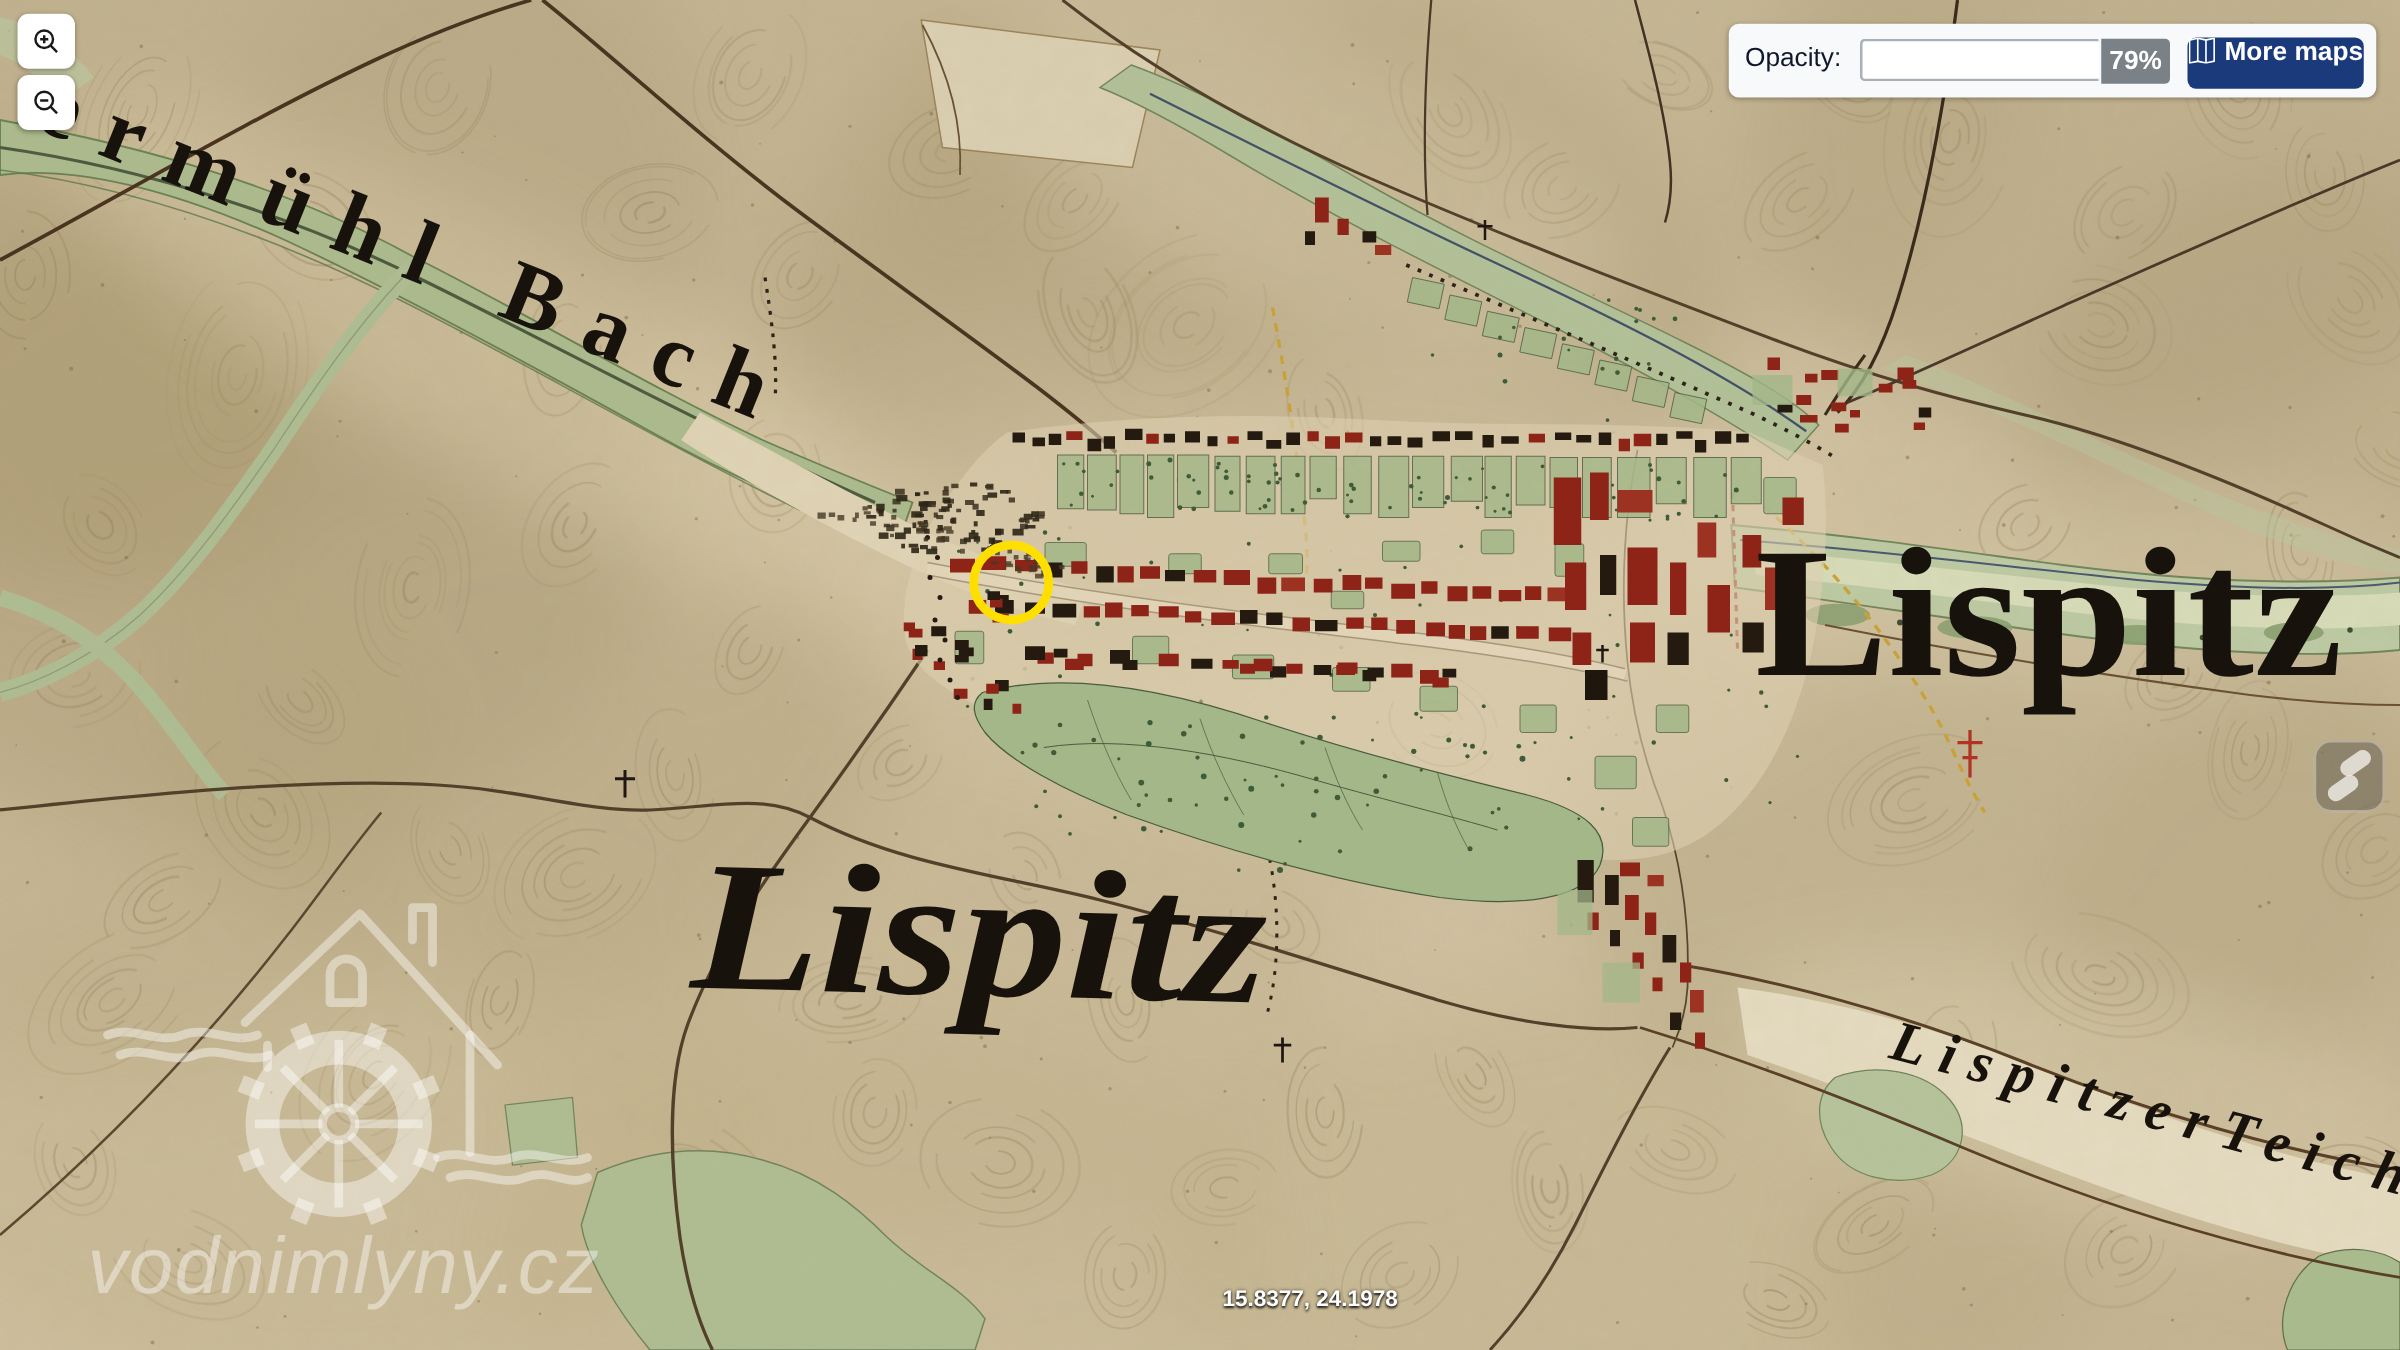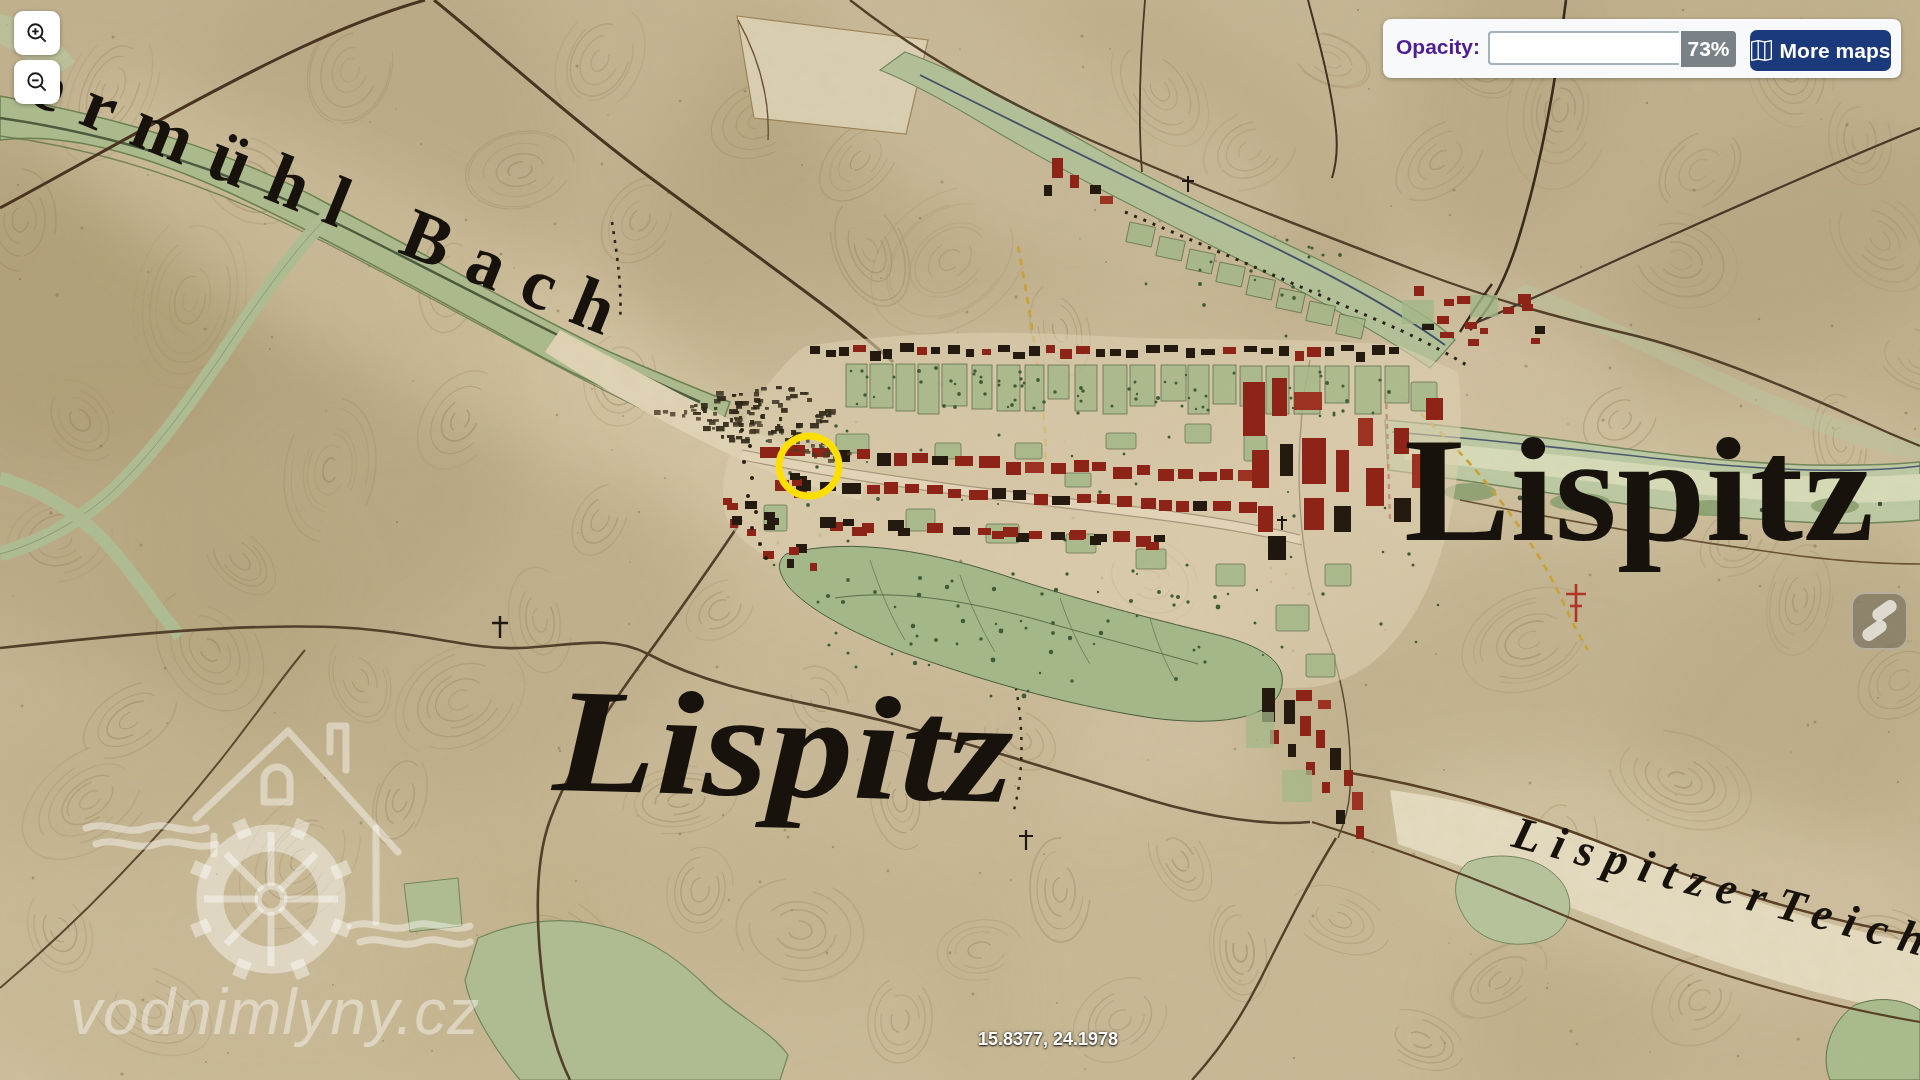--- a/index.html
+++ b/index.html
@@ -1,23 +1,23 @@
 <!DOCTYPE html>
 <html><head>
 <meta charset="utf-8">
 <style>
 html,body{margin:0;padding:0;width:1920px;height:1080px;overflow:hidden;background:#d0c1a1;font-family:"Liberation Sans",sans-serif;}
 #stage{position:relative;width:1920px;height:1080px;}
 #mapsvg{position:absolute;left:0;top:0;}
 .zbtn{position:absolute;left:14px;width:46px;height:44px;background:#fff;border-radius:9px;box-shadow:0 1px 4px rgba(0,0,0,0.35);display:flex;align-items:center;justify-content:center;}
 #panel{position:absolute;left:1383px;top:19px;width:518px;height:59px;background:#f8f9fa;border-radius:8px;box-shadow:0 1px 4px rgba(0,0,0,0.3);}
-#oplabel{position:absolute;left:13px;top:16px;font-size:21px;font-weight:700;color:#4c1d95;white-space:nowrap;}
+#oplabel{position:absolute;left:13px;top:16px;font-size:21px;font-weight:400;color:#0f172a;white-space:nowrap;}
 #opinput{position:absolute;left:105px;top:12px;width:189px;height:30px;background:#fff;border:2px solid #a8b0b8;border-right:none;border-radius:4px 0 0 4px;}
 #opsuffix{position:absolute;left:298px;top:12px;width:55px;height:36px;background:#7a8288;border-radius:0 4px 4px 0;color:#fff;font-size:21px;font-weight:700;display:flex;align-items:center;justify-content:center;}
-#morebtn{position:absolute;left:367px;top:11px;width:141px;height:41px;background:#1a3a7c;border-radius:7px;color:#fff;font-size:21px;font-weight:700;display:flex;align-items:center;justify-content:center;white-space:nowrap;}
+#morebtn{position:absolute;left:367px;top:11px;width:141px;height:41px;background:#1a3a7c;border-radius:7px;color:#fff;font-size:21px;font-weight:700;display:flex;justify-content:center;white-space:nowrap;}
 #morebtn svg{margin-right:8px;flex:none;}
 #coords{position:absolute;left:978px;top:1029px;font-size:18px;font-weight:700;color:#fff;text-shadow:0 1px 2px rgba(0,0,0,0.85),0 0 3px rgba(0,0,0,0.6);white-space:nowrap;}
 #sbadge{position:absolute;left:1851px;top:592px;width:57px;height:58px;background:rgba(104,96,84,0.55);border:2px solid rgba(225,218,204,0.5);border-radius:14px;box-sizing:border-box;}
 </style>
 </head>
 <body>
 <div id="stage">
 
 <svg id="mapsvg" width="1920" height="1080" viewBox="0 0 1920 1080">
 <defs>
@@ -1433,21 +1433,21 @@
         <path d="M7.5 10.5 H13.5"></path>
       </svg>
 </div>
 
 <div id="panel">
 
   <span id="oplabel">Opacity:</span>
 
   <div id="opinput"></div>
 
-  <div id="opsuffix">73%</div>
+  <div id="opsuffix">79%</div>
 
   <div id="morebtn"><svg width="21" height="21" viewBox="0 0 16 16" fill="#fff">
           <path d="M15.817.113A.5.5 0 0 1 16 .5v14a.5.5 0 0 1-.402.49l-5 1a.5.5 0 0 1-.196 0L5.5 15.01l-4.902.98A.5.5 0 0 1 0 15.5v-14a.5.5 0 0 1 .402-.49l5-1a.5.5 0 0 1 .196 0L10.5.99l4.902-.98a.5.5 0 0 1 .415.103zM10 1.91l-4-.8v12.98l4 .8V1.91zm1 12.98 4-.8V1.11l-4 .8v12.98zm-6-.8V1.11l-4 .8v12.98l4-.8z"></path>
         </svg>More maps</div>
 </div>
 
 <svg style="position:absolute;left:770px;top:427px;" width="78" height="78">
       <circle cx="39" cy="39" r="30" fill="none" stroke="#ffdf00" stroke-width="7"></circle>
     </svg>
 

